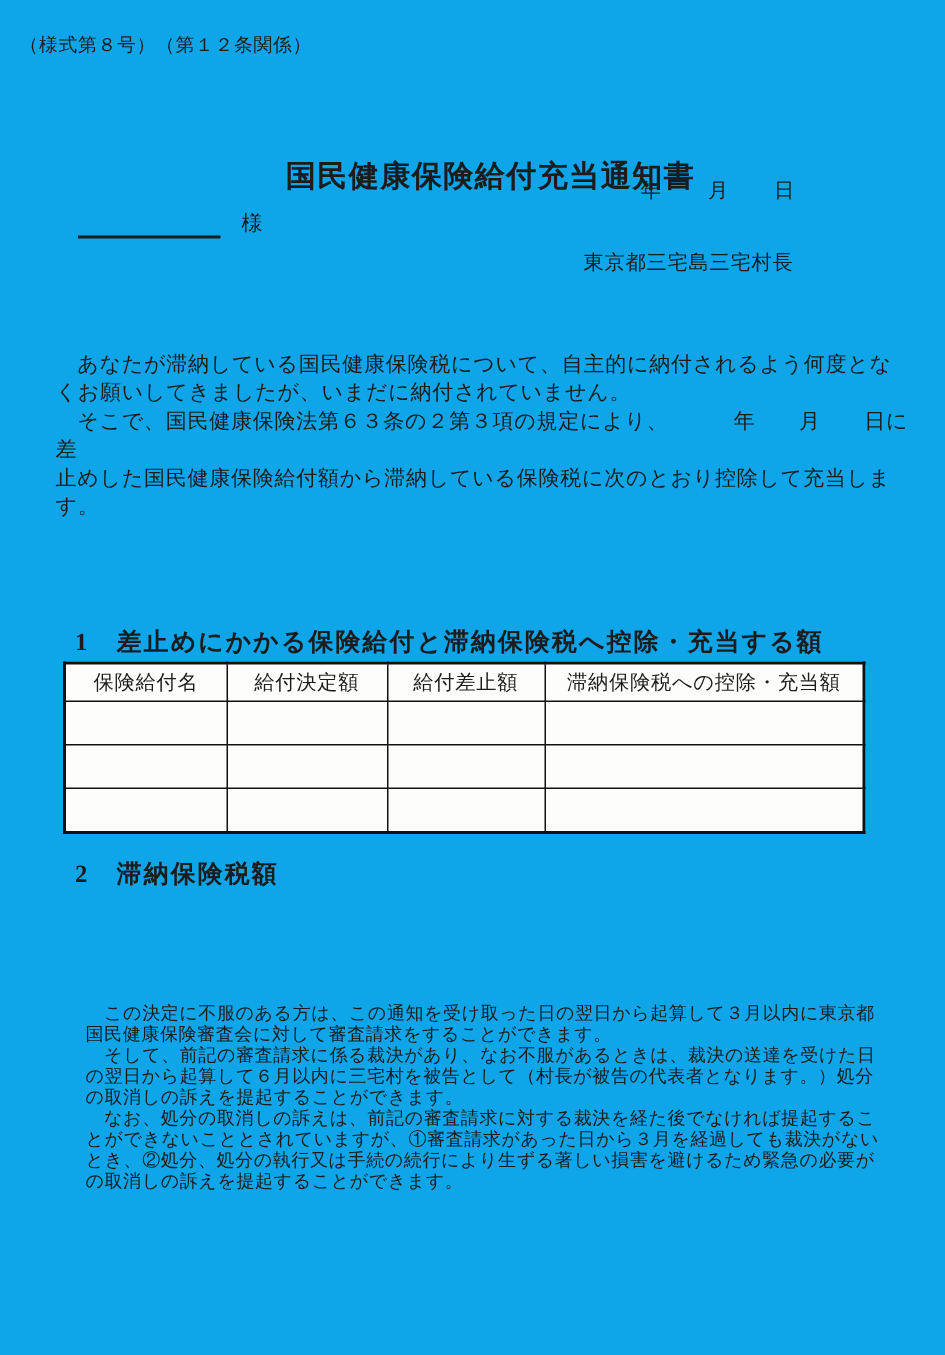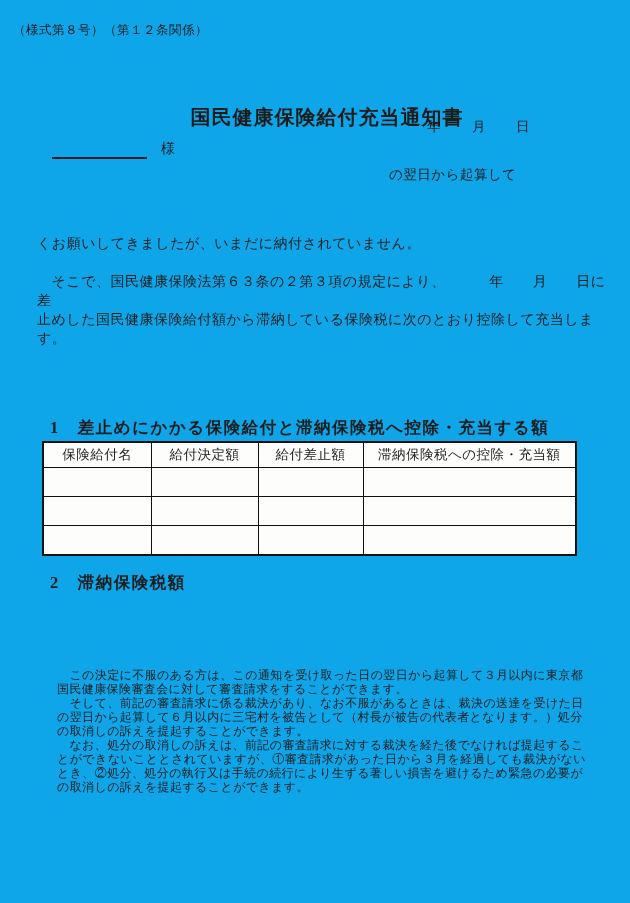--- a/index.html
+++ b/index.html
@@ -87,23 +87,24 @@
 
   <h1 class="abs title">国民健康保険給付充当通知書</h1>
 
   <span class="abs date-label date-year">年</span>
   <span class="abs date-label date-month">月</span>
   <span class="abs date-label date-day">日</span>
 
   <div class="abs recipient-underline"></div>
   <span class="abs recipient-honorific">様</span>
 
-  <div class="abs sender">の翌日から起算して</div>
+  <div class="abs sender">東京都三宅島三宅村長</div>
 
   <div class="abs para para1">
+    <div>　あなたが滞納している国民健康保険税について、自主的に納付されるよう何度とな</div>
     <div>くお願いしてきましたが、いまだに納付されていません。</div>
   </div>
 
   <div class="abs para para2">
     <div>　そこで、国民健康保険法第６３条の２第３項の規定により、　　　年　　月　　日に差</div>
     <div>止めした国民健康保険給付額から滞納している保険税に次のとおり控除して充当しま</div>
     <div>す。</div>
   </div>
 
   <h2 class="abs sec-heading sec1-heading">1　差止めにかかる保険給付と滞納保険税へ控除・充当する額</h2>

